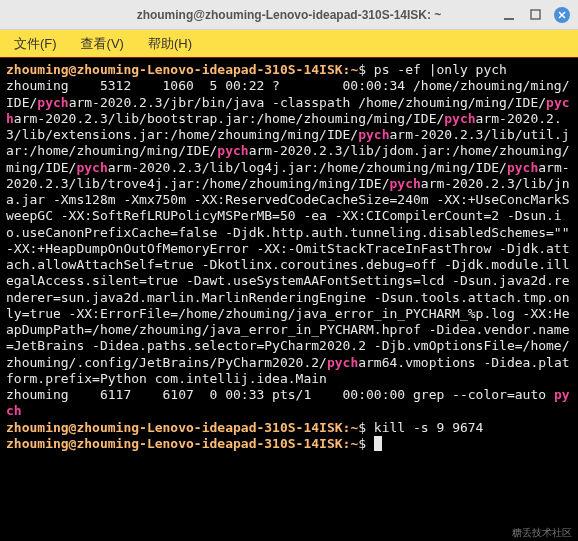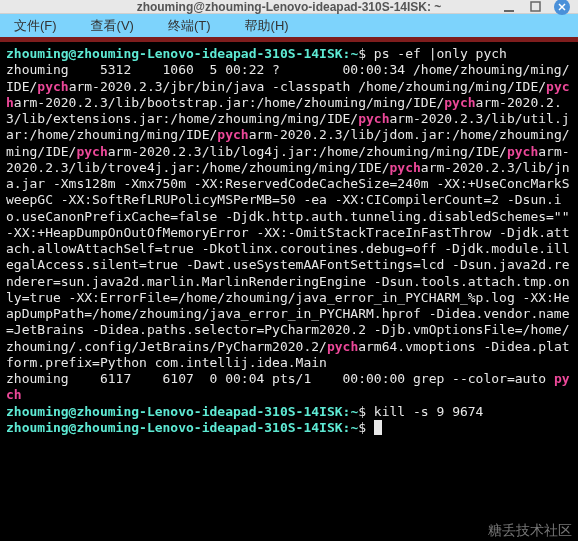--- a/index.html
+++ b/index.html
@@ -6,21 +6,21 @@
   body {
     font-family: sans-serif;
     background: #f0f0f0;
     width: 578px;
     height: 541px;
     overflow: hidden;
     display: flex;
     flex-direction: column;
   }
   .titlebar {
-    height: 14px;
+    height: 30px;
     background: #e8e8e8;
     display: flex;
     align-items: center;
     padding: 0 8px;
     border-bottom: 1px solid #d0d0d0;
     position: relative;
   }
   .titlebar-title {
     flex: 1;
     text-align: center;
@@ -54,61 +54,61 @@
     background: #4a90d9;
     display: flex;
     align-items: center;
     justify-content: center;
     font-size: 10px;
     color: #fff;
     cursor: pointer;
   }
   .menubar {
     height: 28px;
-    background: #7dd3fc;
+    background: #fde047;
     display: flex;
     align-items: center;
     padding: 0 6px;
-    gap: 18px;
-    border-bottom: 5px solid #7f1d1d;
+    gap: 8px;
+    border-bottom: 1px solid #7f1d1d;
     font-size: 13px;
     color: #333;
   }
   .menu-item {
     padding: 4px 8px;
     cursor: pointer;
   }
   .terminal {
     flex: 1;
     background: #000;
     padding: 4px 6px;
     font-family: "DejaVu Sans Mono", "Consolas", monospace;
     font-size: 13px;
     line-height: 1.25;
     color: #fff;
     white-space: pre-wrap;
     word-break: break-all;
     overflow: hidden;
     position: relative;
   }
-  .green { color: #5eead4; font-weight: bold; }
+  .green { color: #fdba74; font-weight: bold; }
   .red { color: #ec4899; font-weight: bold; }
   .white { color: #e8e8e8; }
   .cursor {
     display: inline-block;
     width: 8px;
     height: 15px;
     background: #e8e8e8;
     vertical-align: text-bottom;
   }
   .watermark {
     position: absolute;
     right: 6px;
     bottom: 2px;
-    font-size: 14px;
+    font-size: 10px;
     color: #777;
     text-align: center;
   }
 </style>
 </head>
 <body>
 
 <div class="titlebar">
   <div class="titlebar-title">zhouming@zhouming-Lenovo-ideapad-310S-14ISK: ~</div>
   <div class="titlebar-controls">
@@ -127,23 +127,22 @@
           <line x1="1" y1="1" x2="7" y2="7" stroke="#fff" stroke-width="1.5"></line>
           <line x1="7" y1="1" x2="1" y2="7" stroke="#fff" stroke-width="1.5"></line>
         </svg>
     </div>
   </div>
 </div>
 
 <div class="menubar">
   <div class="menu-item">文件(F)</div>
   <div class="menu-item">查看(V)</div>
-  <div class="menu-item">终端(T)</div>
   <div class="menu-item">帮助(H)</div>
 </div>
 
 <div class="terminal"><span class="green"><span>zhouming@zhouming-Lenovo-ideapad-310S-14ISK</span>:<span>~</span></span><span class="white">$</span> <span class="white">ps -ef |only pych</span>
 <span class="white"><span>zhouming    5312    1060  5 00:22 ?        00:00:34 /home/zhouming/ming/IDE/</span><span class="red">pych</span><span>arm-2020.2.3/jbr/bin/java -classpath /home/zhouming/ming/IDE/</span><span class="red">pych</span><span>arm-2020.2.3/lib/bootstrap.jar:/home/zhouming/ming/IDE/</span><span class="red">pych</span><span>arm-2020.2.3/lib/extensions.jar:/home/zhouming/ming/IDE/</span><span class="red">pych</span><span>arm-2020.2.3/lib/util.jar:/home/zhouming/ming/IDE/</span><span class="red">pych</span><span>arm-2020.2.3/lib/jdom.jar:/home/zhouming/ming/IDE/</span><span class="red">pych</span><span>arm-2020.2.3/lib/log4j.jar:/home/zhouming/ming/IDE/</span><span class="red">pych</span><span>arm-2020.2.3/lib/trove4j.jar:/home/zhouming/ming/IDE/</span><span class="red">pych</span><span>arm-2020.2.3/lib/jna.jar -Xms128m -Xmx750m -XX:ReservedCodeCacheSize=240m -XX:+UseConcMarkSweepGC -XX:SoftRefLRUPolicyMSPerMB=50 -ea -XX:CICompilerCount=2 -Dsun.io.useCanonPrefixCache=false -Djdk.http.auth.tunneling.disabledSchemes="" -XX:+HeapDumpOnOutOfMemoryError -XX:-OmitStackTraceInFastThrow -Djdk.attach.allowAttachSelf=true -Dkotlinx.coroutines.debug=off -Djdk.module.illegalAccess.silent=true -Dawt.useSystemAAFontSettings=lcd -Dsun.java2d.renderer=sun.java2d.marlin.MarlinRenderingEngine -Dsun.tools.attach.tmp.only=true -XX:ErrorFile=/home/zhouming/java_error_in_PYCHARM_%p.log -XX:HeapDumpPath=/home/zhouming/java_error_in_PYCHARM.hprof -Didea.vendor.name=JetBrains -Didea.paths.selector=PyCharm2020.2 -Djb.vmOptionsFile=/home/zhouming/.config/JetBrains/PyCharm2020.2/</span><span class="red">pych</span><span>arm64.vmoptions -Didea.platform.prefix=Python com.intellij.idea.Main</span></span>
-<span class="white"><span>zhouming    6117    6107  0 00:04 pts/1    00:00:00 grep --color=auto </span><span class="red">pych</span></span>
+<span class="white"><span>zhouming    6117    6107  0 00:33 pts/1    00:00:00 grep --color=auto </span><span class="red">pych</span></span>
 <span class="green"><span>zhouming@zhouming-Lenovo-ideapad-310S-14ISK</span>:<span>~</span></span><span class="white">$</span> <span class="white">kill -s 9 9674</span>
 <span class="green"><span>zhouming@zhouming-Lenovo-ideapad-310S-14ISK</span>:<span>~</span></span><span class="white">$</span> <span class="cursor"></span>
 <span class="watermark">糖丢技术社区</span>
 </div>
 
 </body></html>

